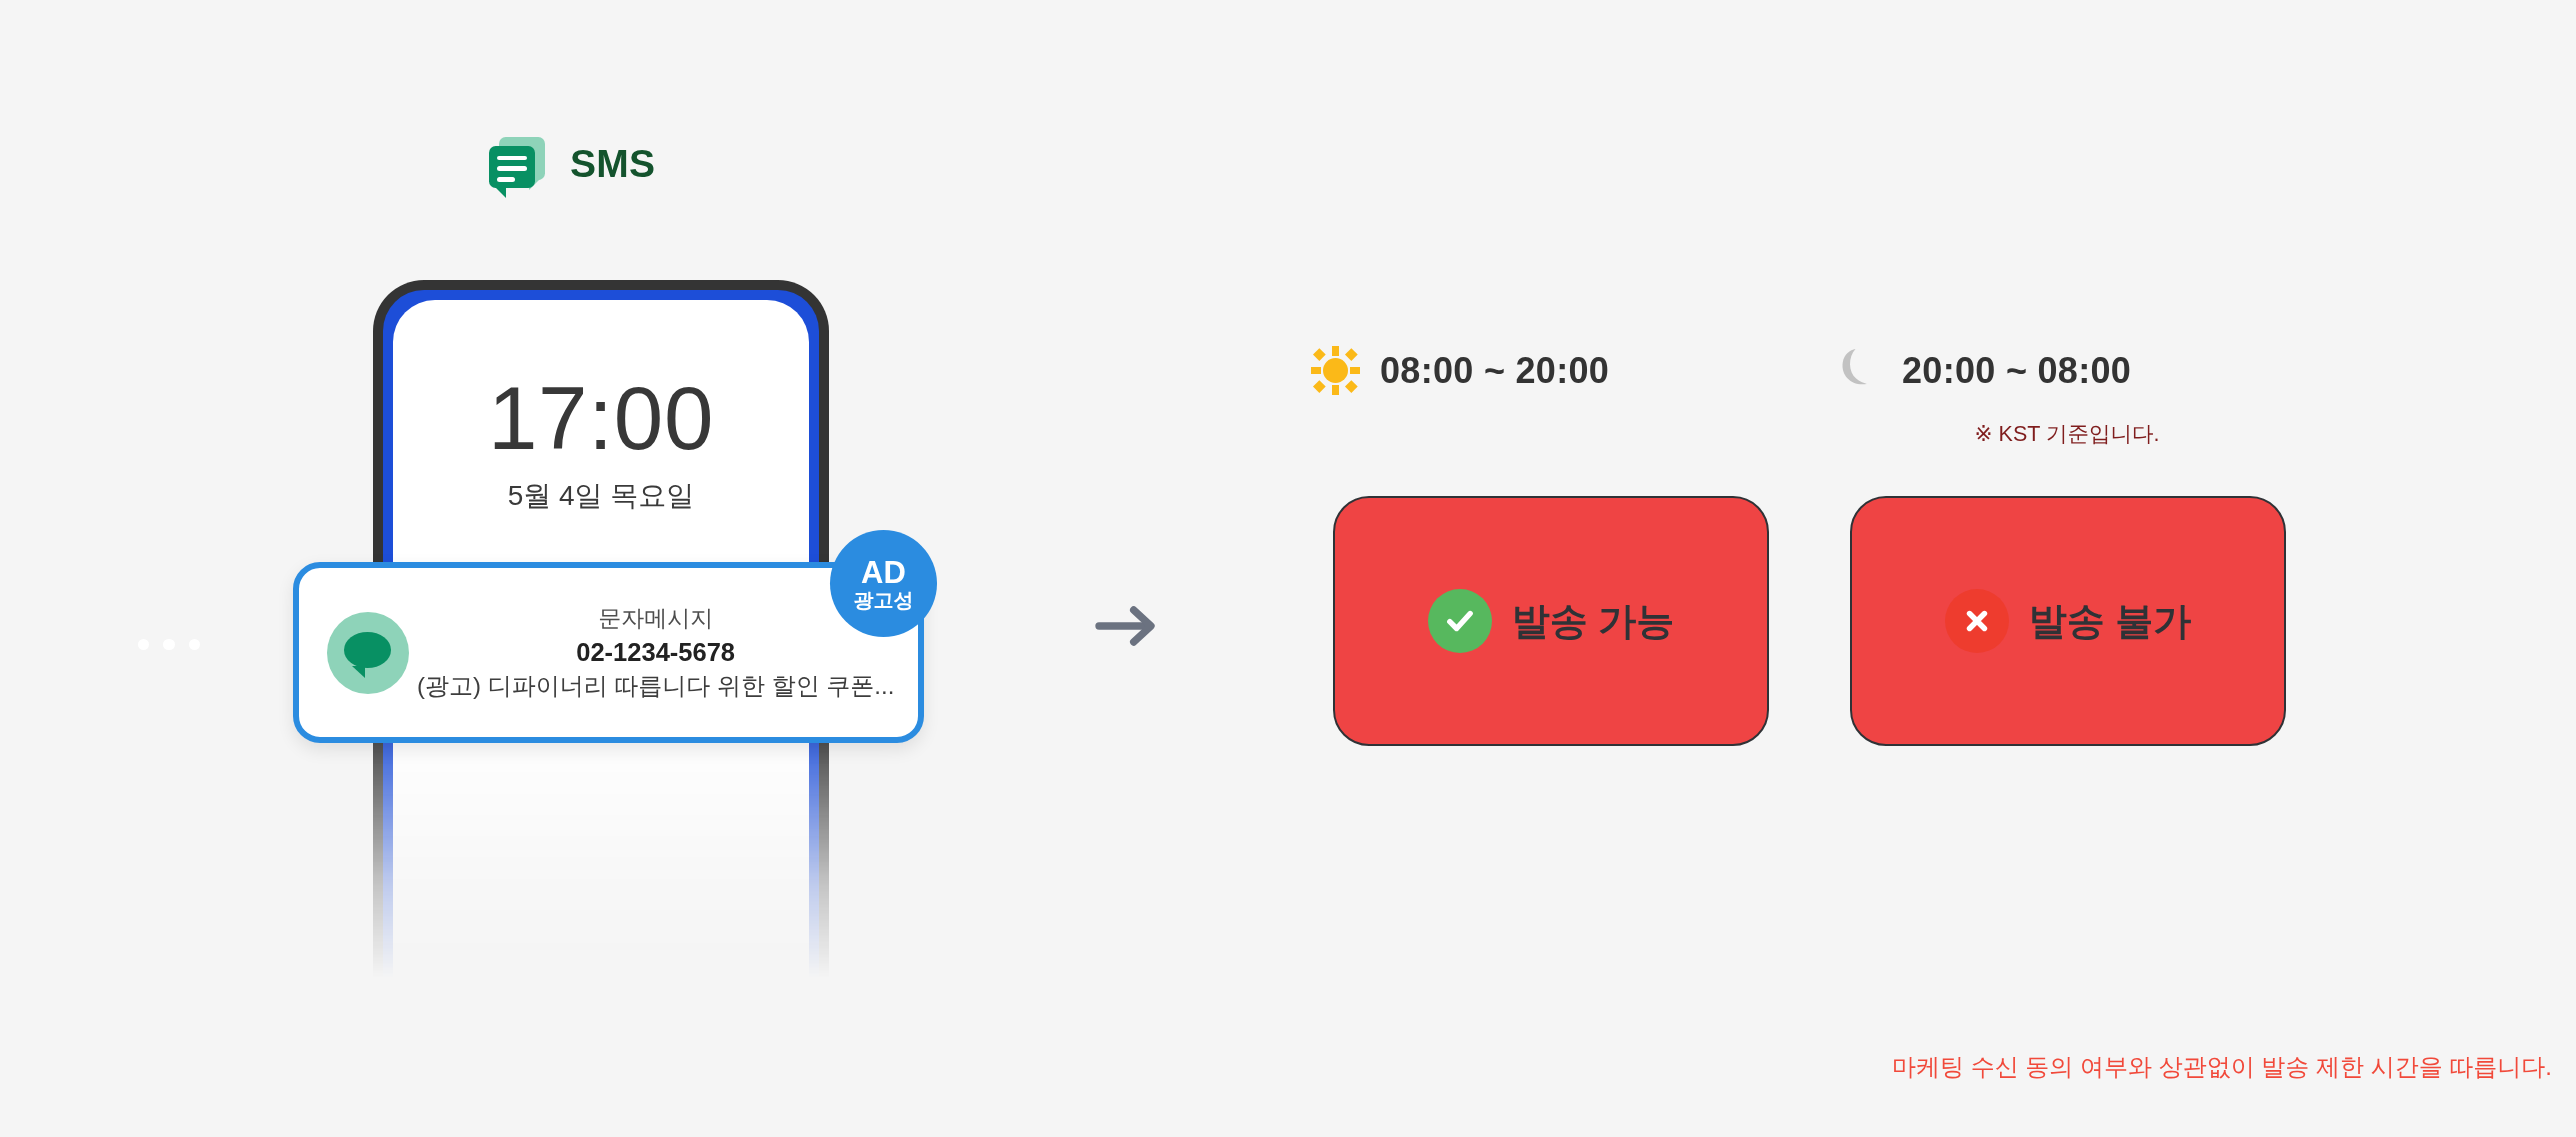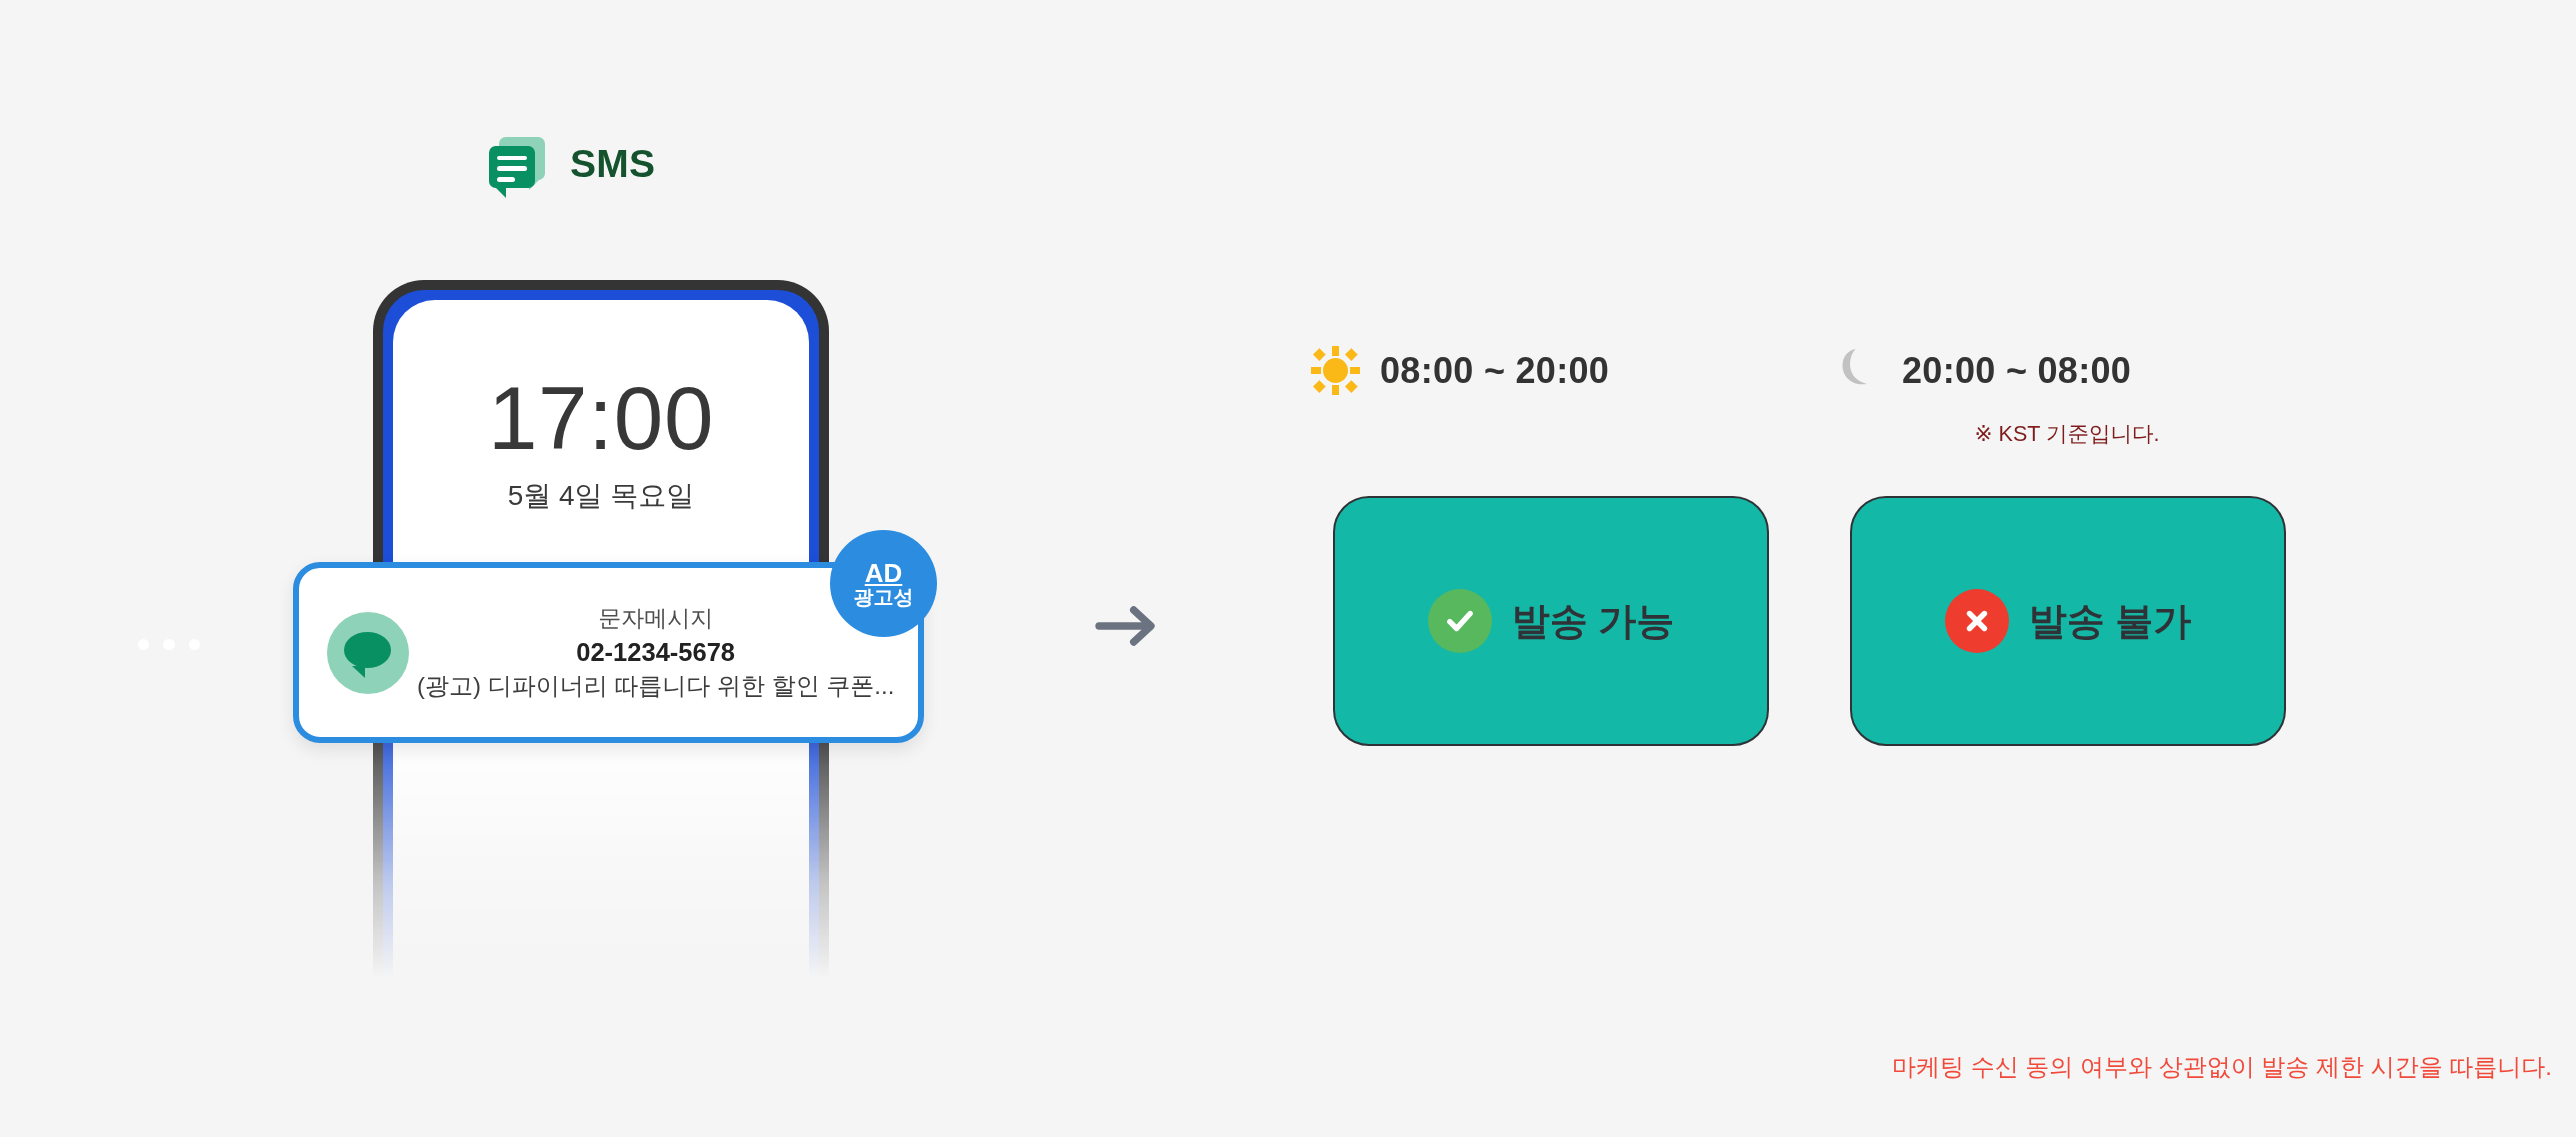--- a/index.html
+++ b/index.html
@@ -235,25 +235,24 @@
     border-radius: 50%;
     background: #2b8ce0;
     z-index: 8;
     display: flex;
     flex-direction: column;
     align-items: center;
     justify-content: center;
     gap: 1.3px;
   }
   .ad-badge .ad-main {
-    font-size: 26px;
+    font-size: 31px;
     font-weight: bold;
     color: #ffffff;
     line-height: 1;
-    text-decoration: underline;
   }
   .ad-badge .ad-sub {
     font-size: 20px;
     font-weight: bold;
     color: #ffffff;
     line-height: 1;
   }
 
   
   .arrow {
@@ -341,21 +340,21 @@
     font-size: 21.5px;
     color: #7f1d1d;
     line-height: 1;
   }
 
   .status-card {
     position: absolute;
     top: 496px;
     width: 436px;
     height: 250px;
-    background: #14b8a6;
+    background: #ef4444;
     border: 2.7px solid #2f3236;
     border-radius: 36px;
     box-sizing: border-box;
     display: flex;
     align-items: center;
     justify-content: center;
     gap: 20px;
   }
   .rule-col.day  .status-card { left: 31px; }
   .rule-col.night .status-card { left: 38px; }

